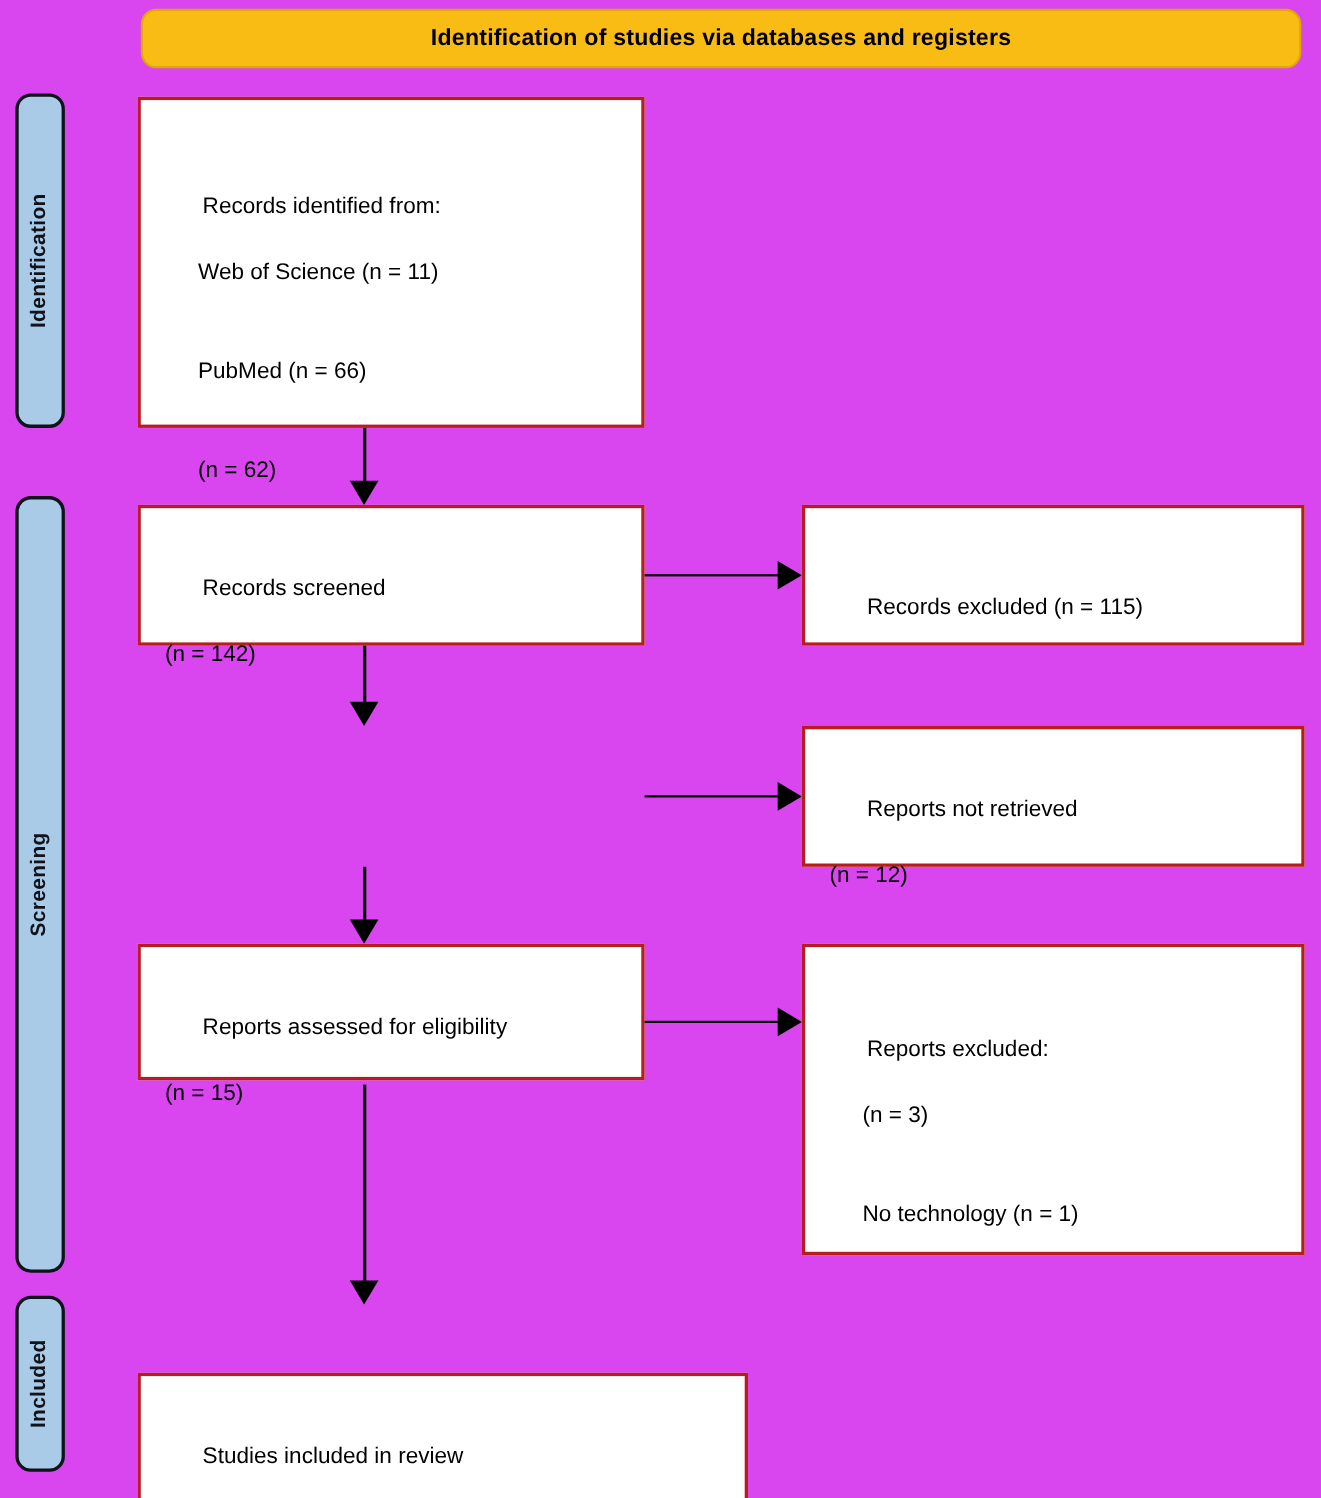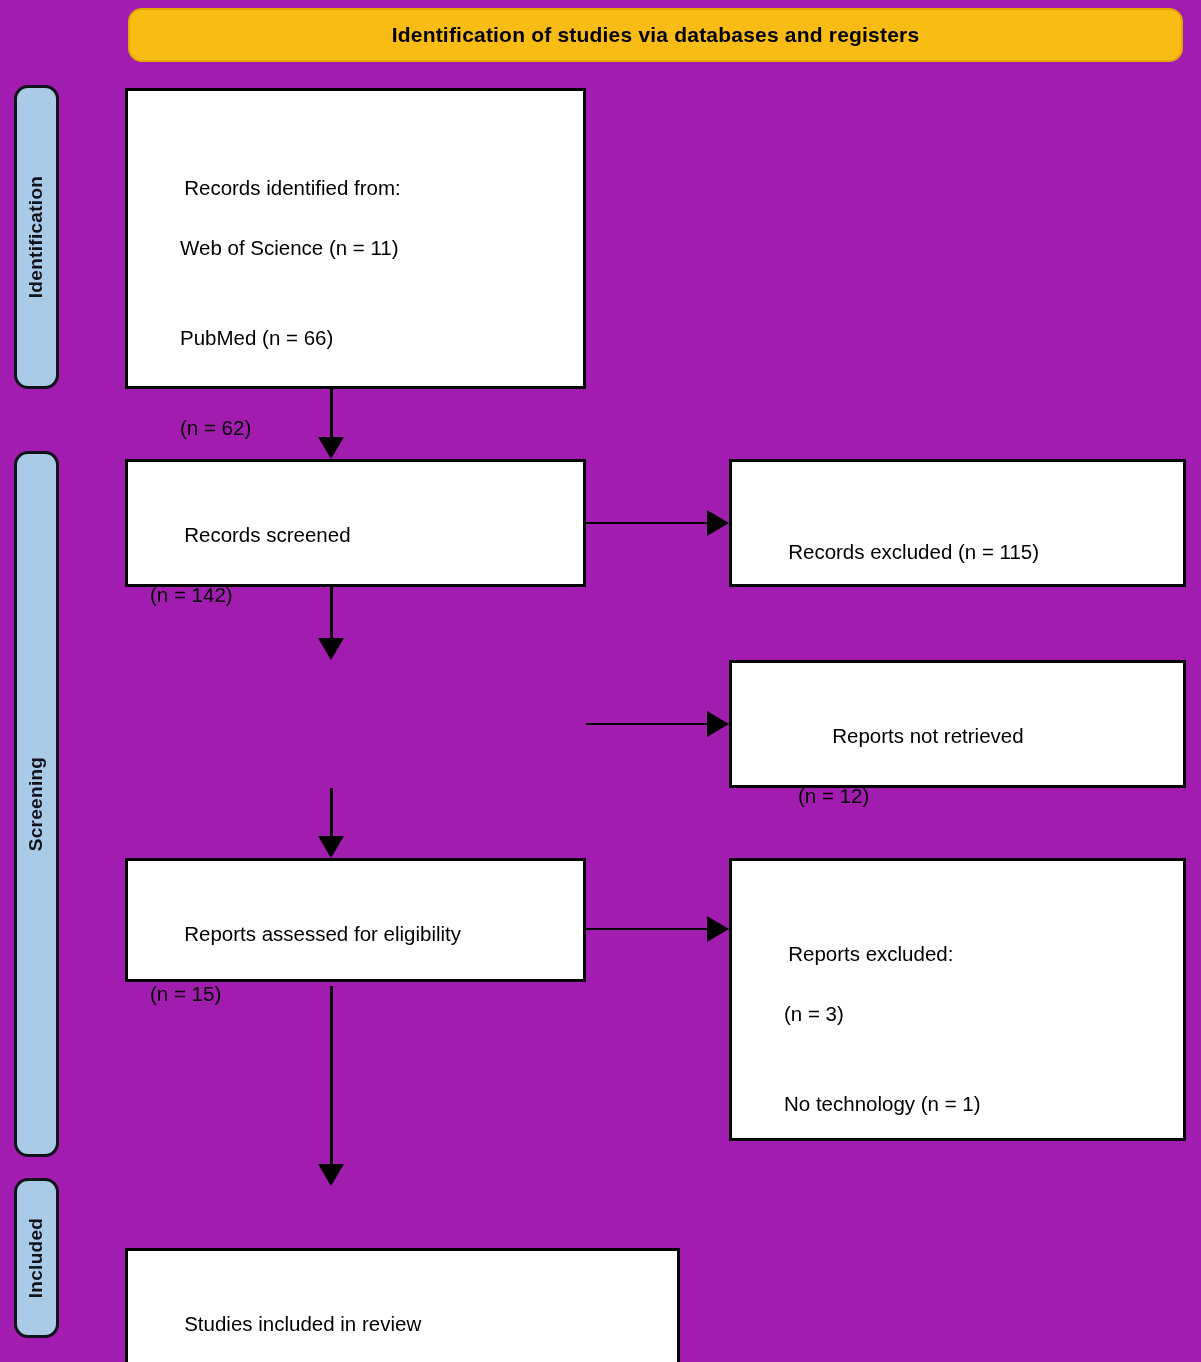--- a/index.html
+++ b/index.html
@@ -9,21 +9,21 @@
     background: #ffffff;
   }
   body {
     font-family: "Liberation Sans", "DejaVu Sans", sans-serif;
     color: #000000;
   }
   #diagram {
     position: relative;
     width: 1201px;
     height: 1362px;
-    background: #a21caf;
+    background: #d946ef;
     overflow: hidden;
   }
 
   
   .header-bar {
     position: absolute;
     left: 128px;
     top: 8px;
     width: 1055px;
     height: 54px;
@@ -67,21 +67,21 @@
     letter-spacing: 0.3px;
   }
   #stage-identification { top: 85px;  height: 304px; }
   #stage-screening      { top: 451px; height: 706px; }
   #stage-included       { top: 1178px; height: 160px; }
 
   
   .box {
     position: absolute;
     background: #ffffff;
-    border: 3px solid #000000;
+    border: 3px solid #b91c1c;
     box-sizing: border-box;
     padding: 0;
   }
   .box .box-text {
     position: absolute;
     left: 22px;
     right: 10px;
     font-size: 20.5px;
     line-height: 30px;
     color: #000000;
@@ -106,21 +106,21 @@
   #box-assessed .box-text    { top: 28px; }
 
   #box-included          { left: 125px; top: 1248px; width: 555px; height: 160px; padding-left: 23px; }
   #box-included .box-text    { top: 28px; }
 
   
   #box-records-excluded  { left: 729px; top: 459px;  width: 457px; height: 128px; }
   #box-records-excluded .box-text { top: 45px; }
 
   #box-not-retrieved     { left: 729px; top: 660px;  width: 457px; height: 128px; }
-  #box-not-retrieved .box-text { top: 28px; margin-left: 44px; }
+  #box-not-retrieved .box-text { top: 28px; }
 
   #box-reports-excluded  { left: 729px; top: 858px;  width: 457px; height: 283px; }
   #box-reports-excluded .box-text { top: 48px; }
 
   
   .vline {
     position: absolute;
     width: 3px;
     background: #000000;
   }

